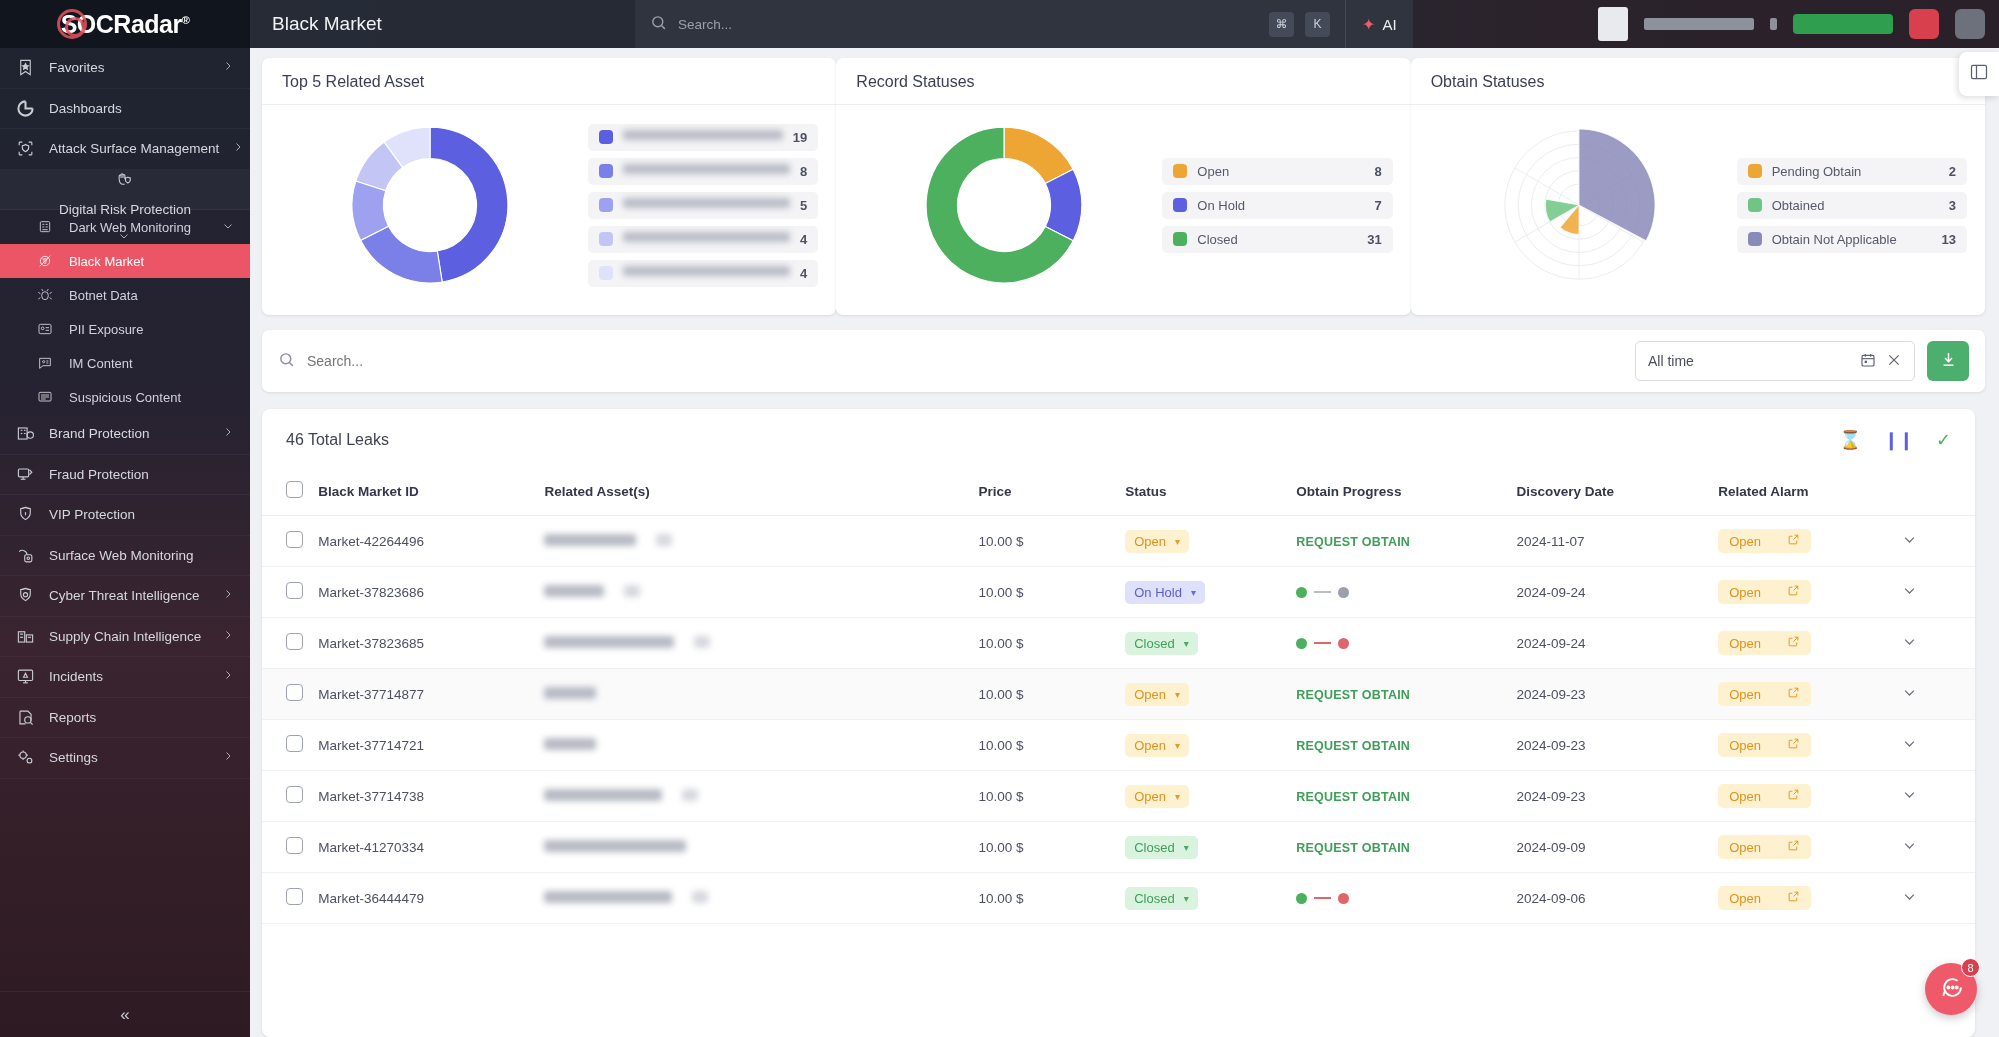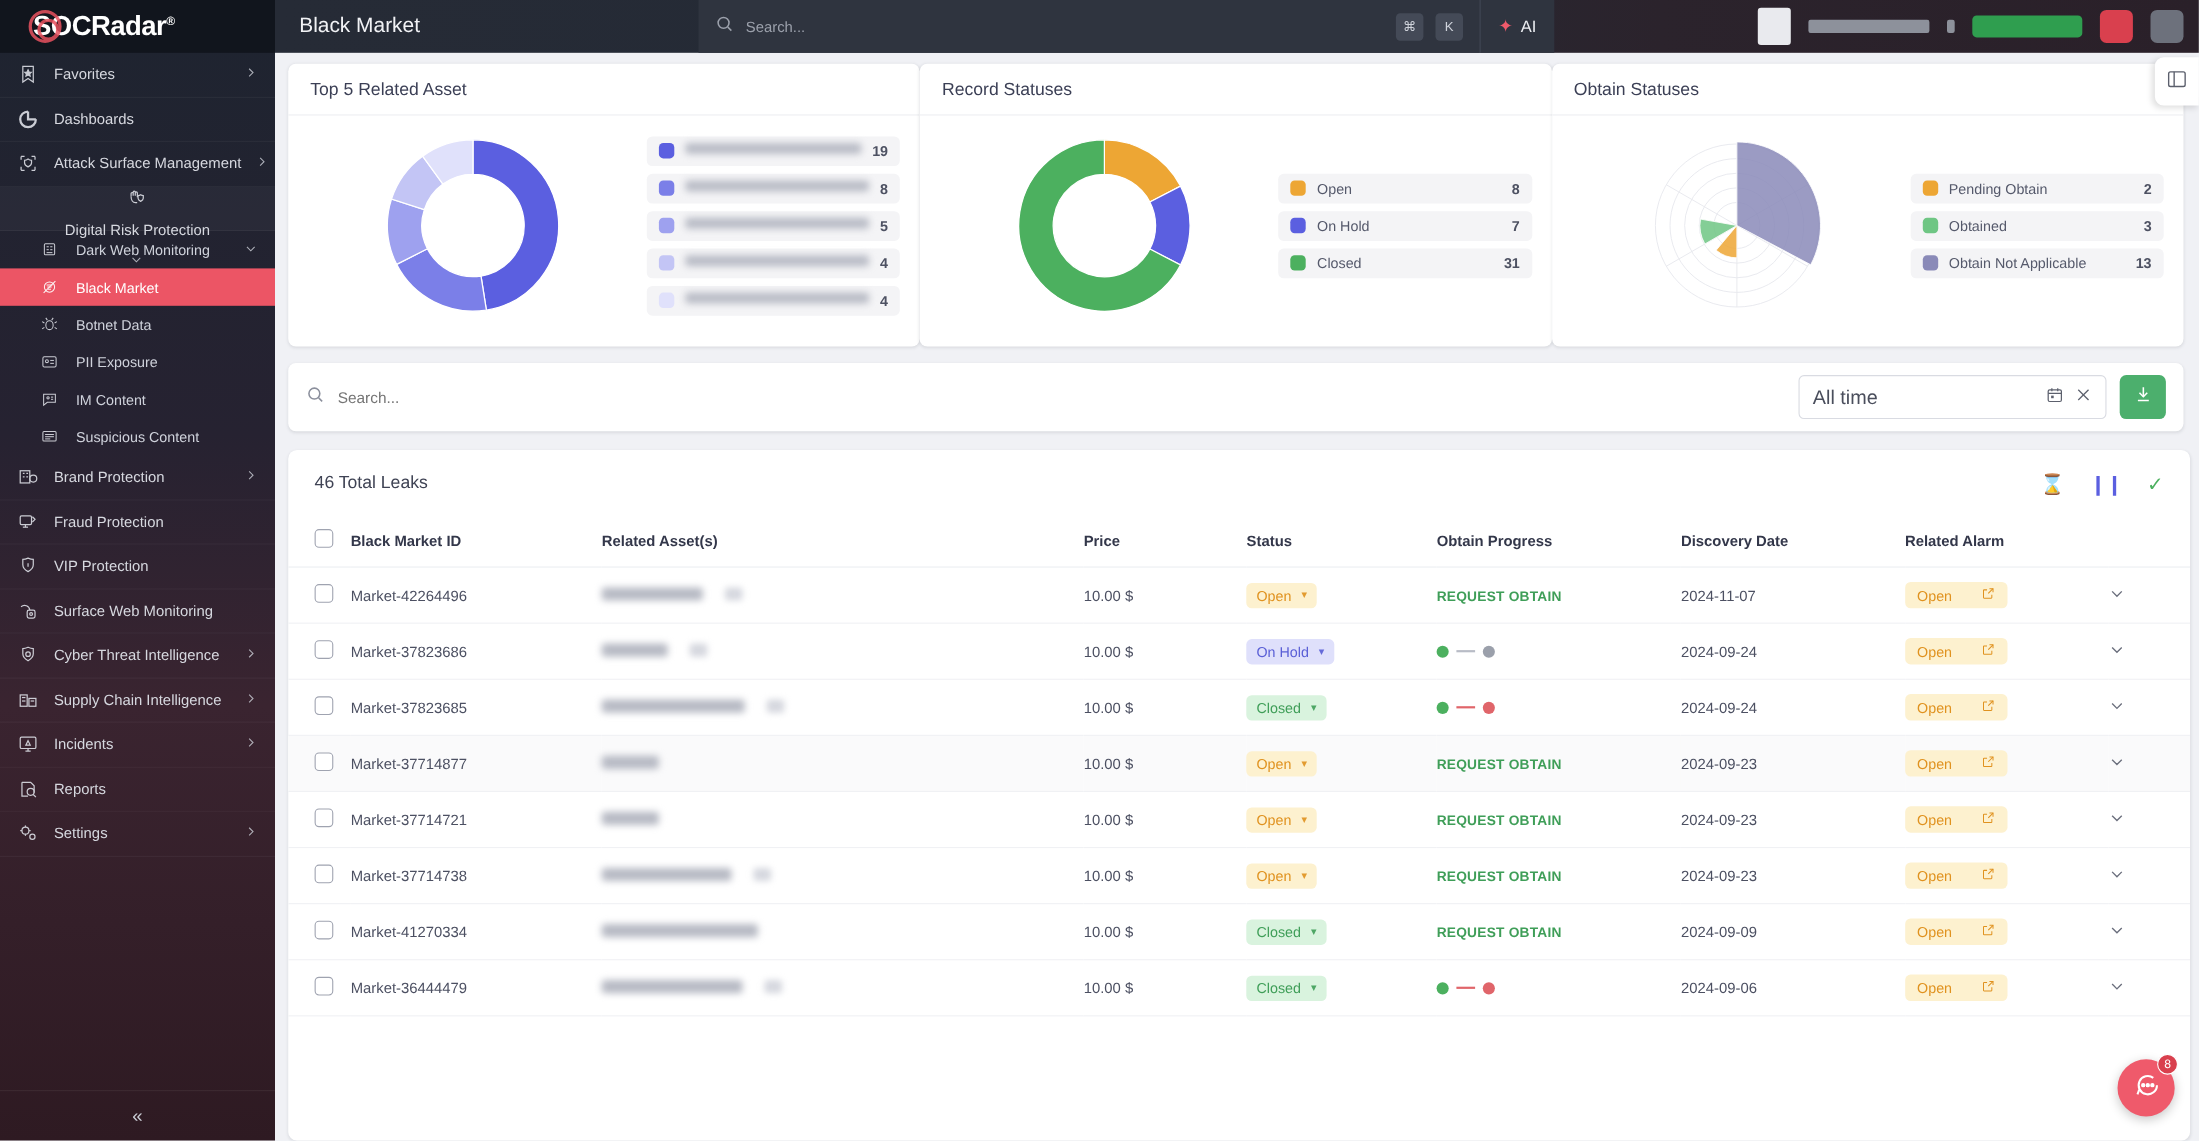--- a/index.html
+++ b/index.html
@@ -12,23 +12,22 @@
   .app { display: flex; width: 1999px; height: 1037px; position: relative; }
 
   
   .sidebar {
     width: 250px; min-width: 250px; height: 1037px;
     background: linear-gradient(180deg,#1e2430 0%,#262231 38%,#3a2430 62%,#2e1a22 100%);
     position: relative; z-index: 30;
     display: flex; flex-direction: column;
   }
   .logo-wrap {
-    height: 48px; display: flex; align-items: center; justify-content: flex-start;
+    height: 48px; display: flex; align-items: center; justify-content: center;
     background: #11151d;
-    padding-left: 30px;
   }
   .logo-txt { color: #fff; font-size: 25px; font-weight: bold; letter-spacing: -0.5px; position: relative; }
   .logo-txt .reg { font-size: 11px; vertical-align: super; }
   .logo-mark {
     position:absolute; left: -4px; top: 50%; transform: translateY(-50%);
     width: 30px; height: 30px; border-radius: 50%;
     border: 3px solid #e8515f; opacity: .85;
   }
   .logo-mark:after{
     content:""; position:absolute; left:5px; top:5px; width:14px;height:14px;
@@ -124,33 +123,33 @@
   }
   .fsearch { flex: 1; display: flex; align-items: center; gap: 12px; }
   .fsearch svg { width: 17px; height: 17px; stroke: #8b8f9c; fill: none; stroke-width: 2; }
   .fsearch input {
     border: none; outline: none; font-size: 14px; color: #4a4e5c;
     font-family: "Liberation Sans", sans-serif; width: 100%; background: transparent;
   }
   .daterange {
     width: 280px; height: 40px; border: 1px solid #d9dbe2; border-radius: 5px;
     display: flex; align-items: center; padding: 12px 12px; gap: 10px;
-    font-size: 18px; color: #4a4e5c; cursor: pointer;
+    font-size: 14px; color: #4a4e5c; cursor: pointer;
   }
   .daterange .dtxt { flex: 1; }
   .daterange svg { width: 16px; height: 16px; stroke:#5c606d; fill:none; stroke-width:1.7; }
   .dl-btn {
     width: 42px; height: 40px; border-radius: 6px; background: #4caf6d;
     display: flex; align-items: center; justify-content: center; cursor: pointer;
   }
   .dl-btn svg { width: 17px; height: 17px; stroke:#fff; fill:none; stroke-width:2; }
 
   
   .table-card {
-    margin: 17px 8px 0 12px; background: #fff; border-radius: 8px;
+    margin: 17px 24px 0 12px; background: #fff; border-radius: 8px;
     box-shadow: 0 1px 3px rgba(20,25,40,.10); flex: 1; overflow: hidden;
     position: relative;
   }
   .tbl-top { display: flex; align-items: center; padding: 22px 24px 0 24px; }
   .tbl-count { font-size: 16px; color: #3f4354; flex: 1; }
   .tbl-actions { display: flex; align-items: center; gap: 22px; }
   .tbl-actions .tic { cursor: pointer; font-size: 18px; line-height: 1; }
 
   table { width: 100%; border-collapse: collapse; margin-top: 22px; }
   thead th {

